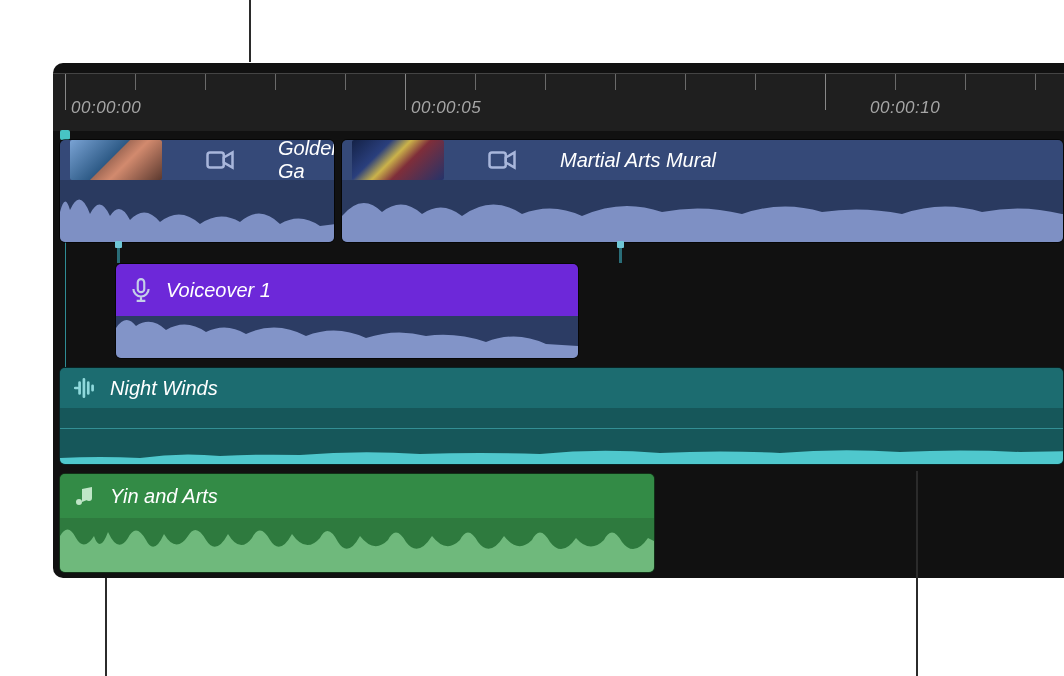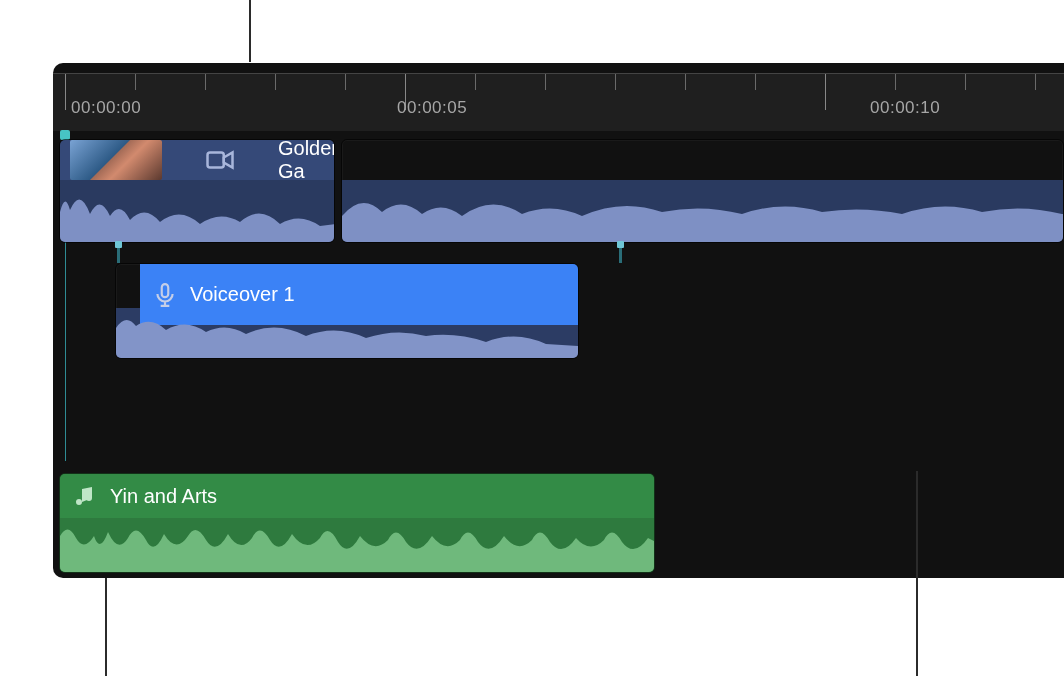--- a/index.html
+++ b/index.html
@@ -1,19 +1,19 @@
 <!DOCTYPE html>
 <html><head>
 <meta charset="utf-8">
 <style>
   * { box-sizing: border-box; margin: 0; padding: 0; }
   html, body { width: 1064px; height: 676px; background: #fff; font-family: -apple-system, "Helvetica Neue", Arial, sans-serif; }
   .stage { position: relative; width: 1064px; height: 676px; }
   .callout { position: absolute; top: 0; width: 2px; height: 62px; background: #2b2b2b; }
-  .panel { position: absolute; left: 53px; top: 63px; right: 0; height: 515px; background: #111; border-radius: 10px 0 0 10px; overflow: hidden; }
+  .panel { position: absolute; left: 53px; top: 63px; right: 0; height: 515px; background: #111; border-radius: 10px 0 0 10px; overflow: hidden; font-style: italic; }
 
   
   .ruler { position: absolute; left: 0; right: 0; top: 10px; height: 58px; background: #1f1f1f; border-top: 1px solid #444; }
   .tick-major { position: absolute; top: 0; width: 1px; height: 36px; background: #888; }
   .tick-minor { position: absolute; top: 0; width: 1px; height: 16px; background: #6a6a6a; }
   .tick-label { position: absolute; top: 24px; font-size: 17px; color: #a6a6a6; letter-spacing: .5px; }
 
   
   .tracks { position: absolute; left: 0; right: 0; top: 76px; bottom: 0; }
   .clip { position: absolute; border-radius: 6px; border: 1px solid rgba(0,0,0,.6); overflow: hidden; box-shadow: 0 0 0 1px rgba(255,255,255,.04) inset; }
@@ -25,21 +25,21 @@
   
   .video { top: 0; height: 104px; }
   .video .hdr { background: #354978; gap: 43px; }
   .video .body { position:absolute; left:0; right:0; top:40px; bottom:0; background:#2a3a60; }
   .video svg.icon-svg { stroke:#a8b6db; fill:none; }
   .thumb-a { background: linear-gradient(135deg,#7aa3d4 0%, #2d5a86 45%, #a36b57 46%, #d28a6e 60%, #5b392f 100%); }
   .thumb-b { background: linear-gradient(135deg,#142247 0%, #2a3f7d 30%, #cbb34a 45%, #7f2e3a 60%, #24336a 100%); }
 
   
   .vo { top: 124px; height: 96px; }
-  .vo .hdr { background:#3b82f6; height:61px;margin-left:24px; }
+  .vo .hdr { background:#6d28d9; height:52px; }
   .vo .body { position:absolute; left:0; right:0; top:44px; bottom:0; background:#2c3c64; }
   .vo svg.icon-svg { stroke:#c4cee8; fill:none; }
 
   
   .connector { position:absolute; width:7px; height:7px; background:#6fc6d6; border-radius:1px; top:102px; }
   .conn-line { position:absolute; width:3px; background:#2a6d78; top:109px; height:15px; }
 
   
   .sfx { top: 228px; height: 98px; background:#16575a; }
   .sfx .hdr { background:#1c6c70; height:40px; }
@@ -77,21 +77,21 @@
   <div class="panel">
 
     <div class="ruler">
       <div class="tick-major" style="left:12px"></div>
       <div class="tick-label" style="left:18px">00:00:00</div>
       <div class="tick-minor" style="left:82px"></div>
       <div class="tick-minor" style="left:152px"></div>
       <div class="tick-minor" style="left:222px"></div>
       <div class="tick-minor" style="left:292px"></div>
       <div class="tick-major" style="left:352px"></div>
-      <div class="tick-label" style="left:344px">00:00:05</div>
+      <div class="tick-label" style="left:358px">00:00:05</div>
       <div class="tick-minor" style="left:422px"></div>
       <div class="tick-minor" style="left:492px"></div>
       <div class="tick-minor" style="left:562px"></div>
       <div class="tick-minor" style="left:632px"></div>
       <div class="tick-minor" style="left:702px"></div>
       <div class="tick-major" style="left:772px"></div>
       <div class="tick-label" style="left:817px">00:00:10</div>
       <div class="tick-minor" style="left:842px"></div>
       <div class="tick-minor" style="left:912px"></div>
       <div class="tick-minor" style="left:982px"></div>
@@ -114,20 +114,30 @@
           </span>
           <span>Golden Ga</span>
         </div>
         <svg class="wave wave-vid" viewBox="0 0 276 60" preserveAspectRatio="none" style="height:60px">
           <path d="M0,60 L0,30 Q5,10 10,28 Q20,5 30,32 Q40,12 50,34 Q60,18 70,38 Q85,22 100,40 Q120,24 140,42 Q160,28 180,40 Q200,22 220,42 Q240,30 260,44 L276,42 L276,60 Z"></path>
         </svg>
       </div>
 
       <div class="clip video" style="left:288px; right:0;">
         <div class="body"></div>
+        <div class="hdr">
+          <div class="thumb thumb-b"></div>
+          <span class="icon">
+            <svg class="icon-svg" viewBox="0 0 24 24" width="30" height="30">
+                <rect x="2" y="6" width="13" height="12" rx="2" stroke-width="2"></rect>
+                <path d="M15 10 L22 6 V18 L15 14 Z" stroke-width="2"></path>
+              </svg>
+          </span>
+          <span>Martial Arts Mural</span>
+        </div>
         <svg class="wave wave-vid" viewBox="0 0 760 60" preserveAspectRatio="none" style="height:60px">
           <path d="M0,60 L0,34 Q20,10 40,30 Q60,14 80,32 Q100,18 120,34 Q150,12 180,32 Q210,20 240,34 Q280,16 320,30 Q360,22 400,32 Q440,18 480,30 Q520,24 560,32 Q600,18 640,30 Q680,22 720,32 L760,30 L760,60 Z"></path>
         </svg>
       </div>
 
       <div class="connector" style="left:62px;"></div>
       <div class="conn-line" style="left:64px;"></div>
       <div class="connector" style="left:564px;"></div>
       <div class="conn-line" style="left:566px;"></div>
 
@@ -141,20 +151,35 @@
               </svg>
           </span>
           <span>Voiceover 1</span>
         </div>
         <svg class="wave wave-vo" viewBox="0 0 464 50" preserveAspectRatio="none" style="height:50px">
           <path d="M0,50 L0,20 Q10,5 20,18 Q35,8 50,22 Q70,10 90,24 Q110,14 130,26 Q160,12 190,28 Q220,16 250,30 Q280,20 310,28 Q340,24 370,34 Q400,22 430,36 L464,38 L464,50 Z"></path>
         </svg>
       </div>
 
 
+      <div class="clip sfx" style="left:6px; right:0;">
+        <div class="body"></div>
+        <div class="divider"></div>
+        <div class="hdr">
+          <span class="icon">
+            <svg class="icon-svg" viewBox="0 0 24 24" width="26" height="26">
+                <path d="M3 12h2M7 7v10M11 4v16M15 7v10M19 10v4" stroke-width="2.5" stroke-linecap="round"></path>
+              </svg>
+          </span>
+          <span>Night Winds</span>
+        </div>
+        <svg class="wave wave-sfx" viewBox="0 0 1020 36" preserveAspectRatio="none" style="height:36px">
+          <path d="M0,36 L0,30 Q40,28 80,30 Q120,24 160,28 Q200,26 240,27 Q300,22 360,26 Q420,24 480,26 Q540,20 600,25 Q660,22 720,25 Q780,20 840,24 Q900,21 960,24 L1020,23 L1020,36 Z"></path>
+        </svg>
+      </div>
 
       <div class="clip music" style="left:6px; width:596px;">
         <div class="body"></div>
         <div class="hdr">
           <span class="icon">
             <svg class="icon-svg" viewBox="0 0 24 24" width="24" height="24">
                 <path d="M9 18a3 3 0 1 1-3-3 3 3 0 0 1 3 3V5l10-2v11a3 3 0 1 1-3-3 3 3 0 0 1 3 3" stroke="none"></path>
               </svg>
           </span>
           <span>Yin and Arts</span>

